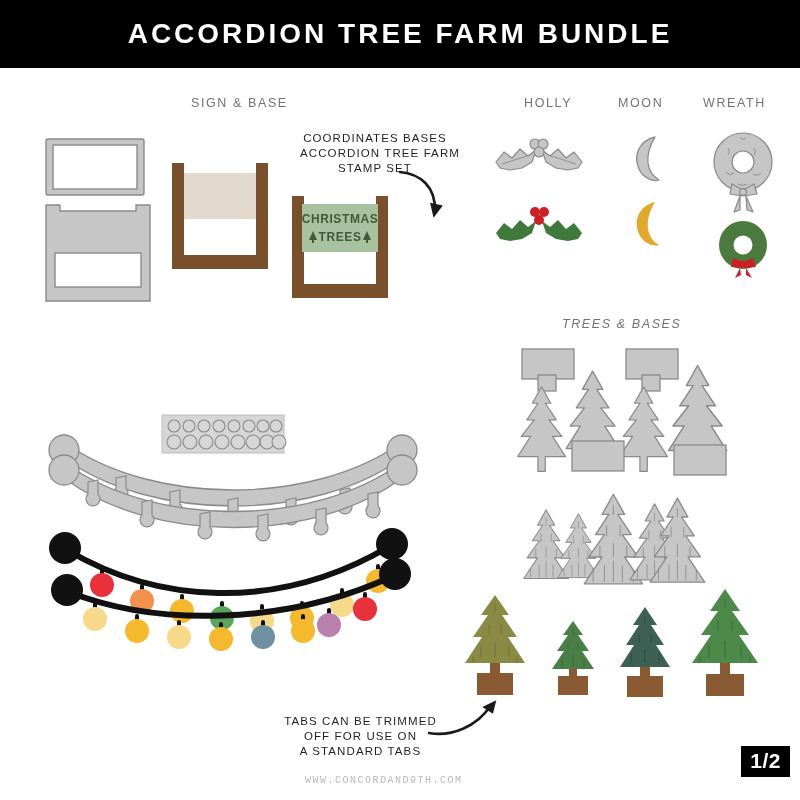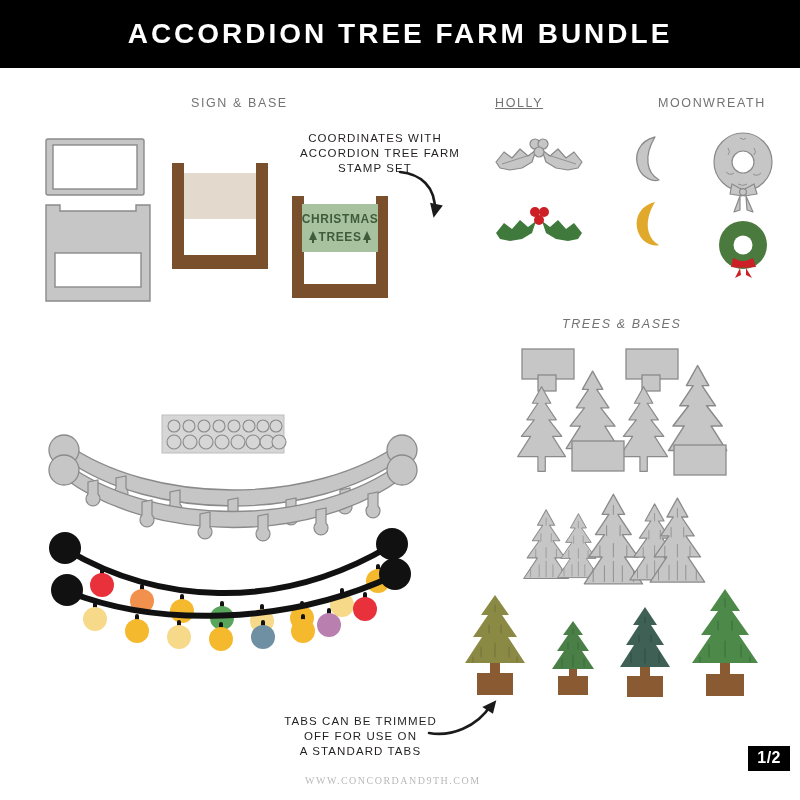--- a/index.html
+++ b/index.html
@@ -29,48 +29,48 @@
   }
   .note{
     position:absolute;color:#231f20;font-size:11.5px;letter-spacing:1.1px;
     line-height:15px;text-align:center;white-space:nowrap;
     font-family:"Liberation Sans", sans-serif;
   }
 
   
   .footer-url{
     position:absolute;left:305px;top:775px;color:#b9b9b9;font-size:10px;
-    letter-spacing:1.5px;font-family:Liberation Serif, serif;text-align:right;
+    letter-spacing:1.5px;font-family:Liberation Mono, monospace;text-align:right;
   }
   .page-badge{
     position:absolute;right:10px;top:746px;background:#000;color:#fff;
-    font-size:16px;font-weight:bold;padding:3px 9px 4px 9px;letter-spacing:0.5px;
+    font-size:21px;font-weight:bold;padding:3px 9px 4px 9px;letter-spacing:0.5px;
     font-family:"Liberation Sans", sans-serif;
   }
 
   svg{display:block;overflow:visible;}
   .abs{position:absolute;}
 </style>
 </head>
 <body>
 
 <div class="page">
 
   <div class="header">
     <div class="header-title">ACCORDION TREE FARM BUNDLE</div>
   </div>
 
   <div class="lbl" style="left:191px;top:96px;">SIGN &amp; BASE</div>
-  <div class="lbl" style="left:495px;top:96px;text-decoration:underline;">HOLLY</div>
-  <div class="lbl" style="left:618px;top:96px;margin-left:40px;">MOON</div>
+  <div class="lbl" style="left:524px;top:96px;">HOLLY</div>
+  <div class="lbl" style="left:618px;top:96px;">MOON</div>
   <div class="lbl" style="left:703px;top:96px;">WREATH</div>
   <div class="lbl" style="left:562px;top:317px;font-style:italic;">TREES &amp; BASES</div>
 
   <div class="note" style="left:300px;top:131px;width:150px;">
-    <div>COORDINATES WITH</div>
+    <div>COORDINATES BASES</div>
     <div>ACCORDION TREE FARM</div>
     <div>STAMP SET</div>
   </div>
   <svg class="abs" style="left:390px;top:168px;" width="70" height="62" viewBox="0 0 70 62">
     <path d="M10 4 C30 6, 46 18, 45 44" fill="none" stroke="#1a1a1a" stroke-width="2.6" stroke-linecap="round"></path>
     <path d="M45 50 L38.5 36 L51.5 36 Z" fill="#1a1a1a" transform="rotate(12 45 43)"></path>
   </svg>
 
   <svg class="abs" style="left:40px;top:135px;" width="120" height="170" viewBox="0 0 120 170">
 

